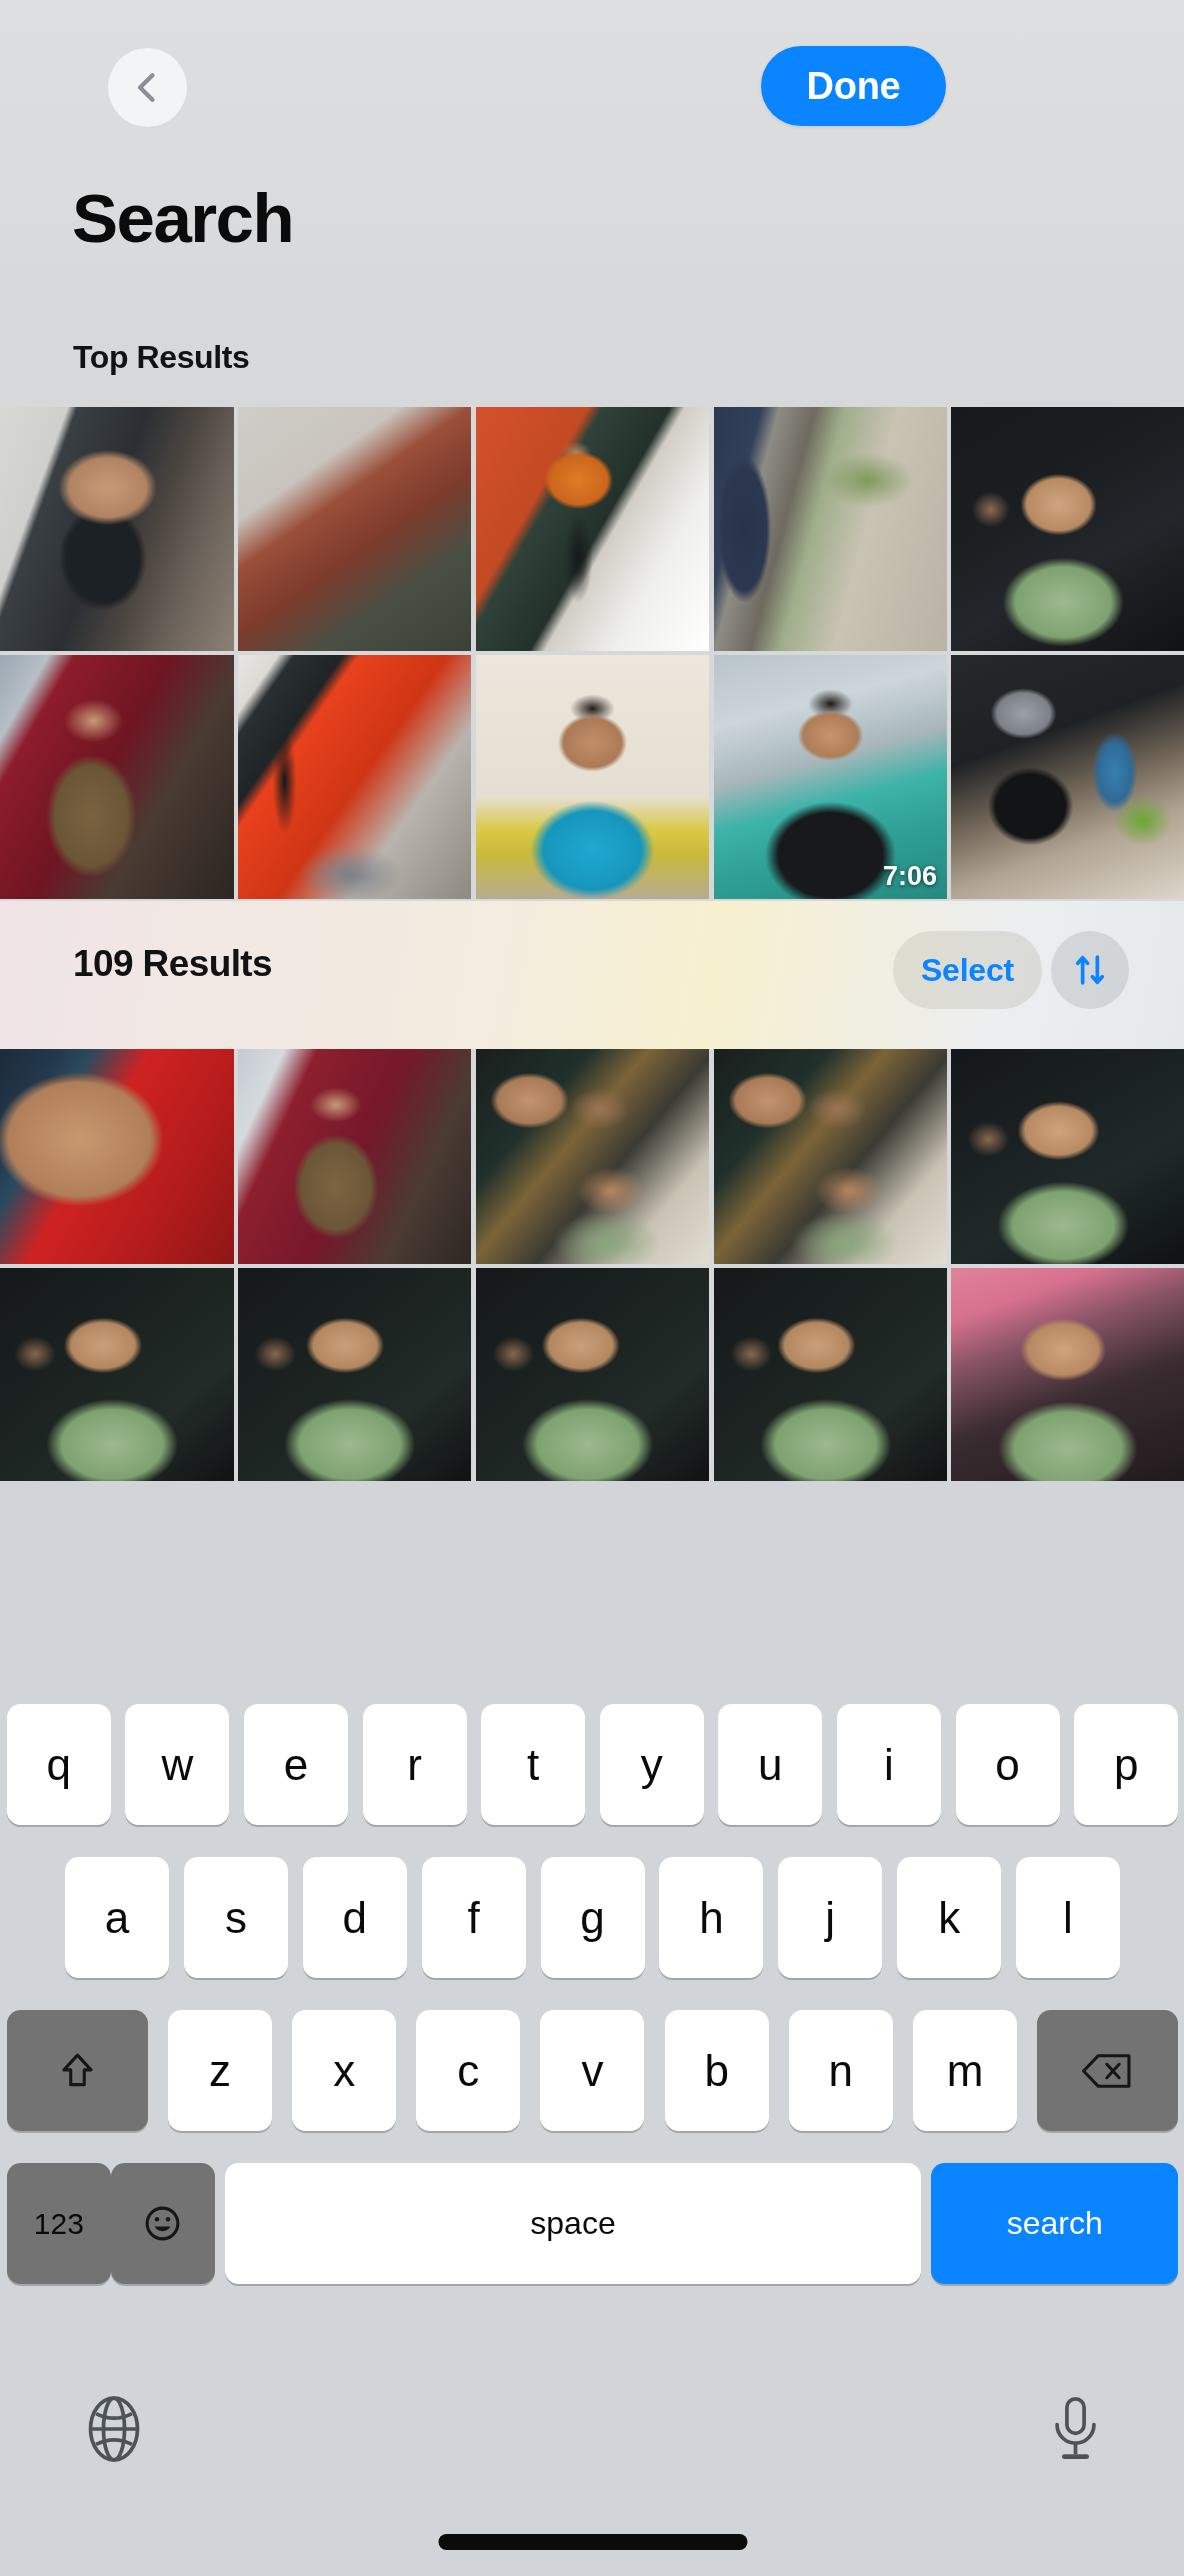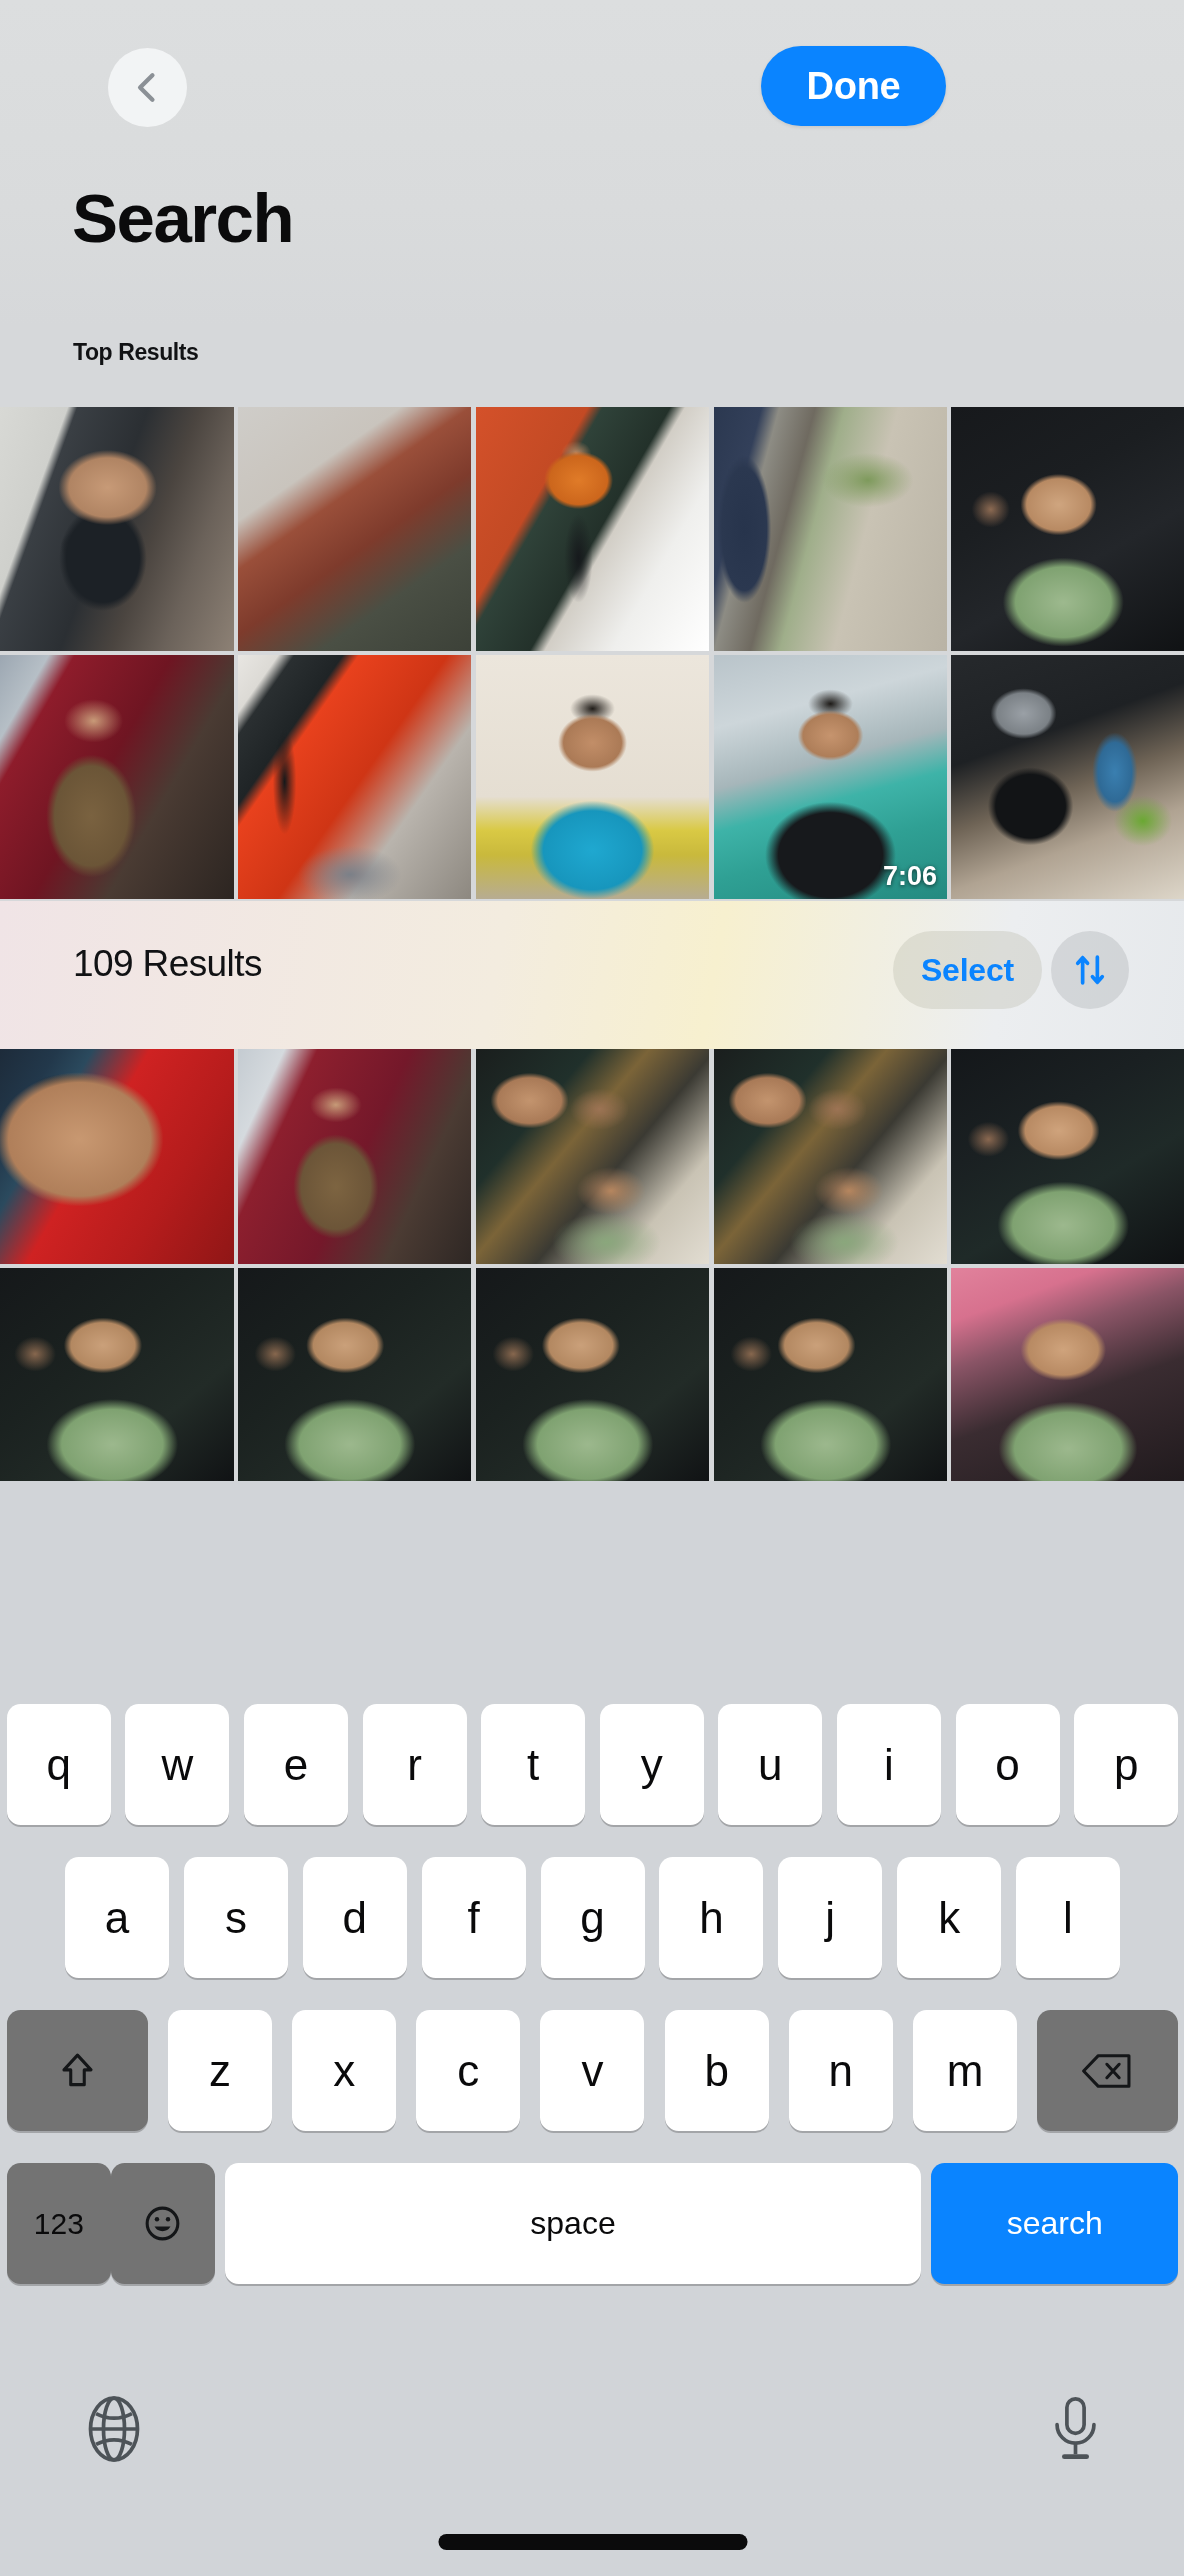--- a/index.html
+++ b/index.html
@@ -39,21 +39,21 @@
   .done-btn span {
     color:#ffffff; font-size:38px; font-weight:bold; letter-spacing:-0.3px;
   }
 
   .page-title {
     position:absolute; left:72px; top:179px;
     font-size:69px; font-weight:bold; color:#0b0b0c; letter-spacing:-1.5px;
   }
   .section-head {
     position:absolute; left:73px;
-    font-size:23px; font-weight:bold; color:#111214; letter-spacing:-0.4px;
+    font-size:32px; font-weight:bold; color:#111214; letter-spacing:-0.4px;
   }
   #topResultsHead { top:339px; }
 
   
   .photo-grid { position:absolute; left:0; width:1185px; display:grid;
     grid-template-columns:repeat(5,1fr); gap:4.3px; }
   #topGrid  { top:407px;  height:494px; grid-template-rows:repeat(2,244px); }
   #mainGrid { top:1049px; height:432px; grid-template-rows:repeat(2,215px); }
 
   .cell { position:relative; overflow:hidden; background:#9aa0a6; }
@@ -64,21 +64,21 @@
     text-shadow:0 1.2px 4.3px rgba(0,0,0,0.65);
   }
 
   
   .results-bar {
     position:absolute; left:0; top:901px; width:1185px; height:148px;
     background:linear-gradient(100deg,#f0e4e6 0%,#f3ecdf 42%,#f7f0cf 60%,#eceef0 84%,#e6e9ec 100%);
   }
   .results-count {
     position:absolute; left:73px; top:42px;
-    font-size:37px; font-weight:normal; color:#111214; letter-spacing:-0.6px;
+    font-size:37px; font-weight:bold; color:#111214; letter-spacing:-0.6px;
   }
   .select-pill {
     position:absolute; right:143px; top:30px;
     height:78px; padding:16px 28px; border-radius:39px;
     background:rgba(180,178,162,0.30);
     display:flex; align-items:center; justify-content:center;
   }
   .select-pill span { color:#0a84ff; font-size:32px; font-weight:600; letter-spacing:-0.2px; }
   .sort-btn {
     position:absolute; right:56px; top:30px;

